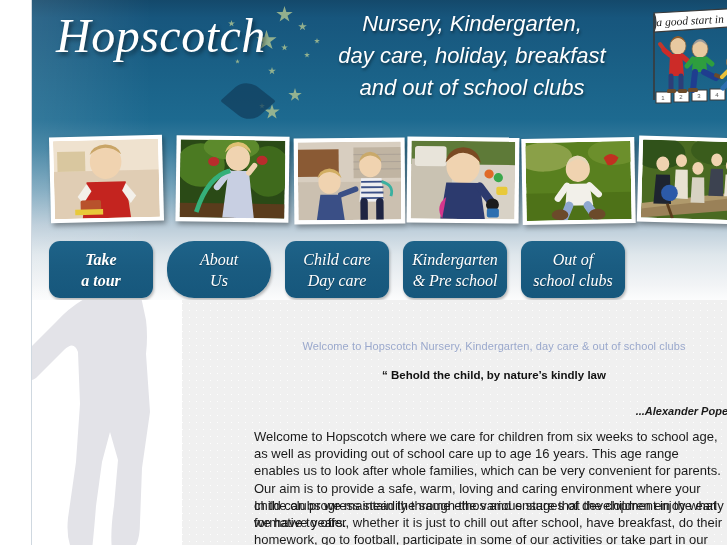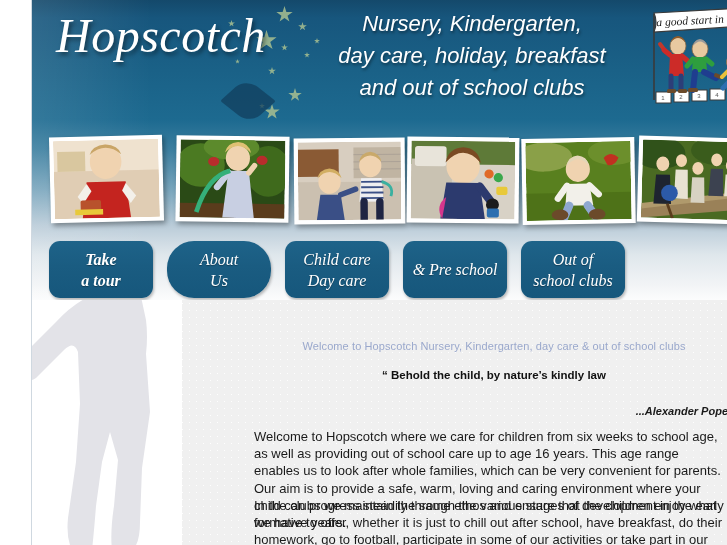--- a/index.html
+++ b/index.html
@@ -465,20 +465,21 @@
     </div>
     <div class="navbtn" style="left:135px;border-radius:27px;">
       <span>About</span>
       <span>Us</span>
     </div>
     <div class="navbtn" style="left:253px;">
       <span>Child care</span>
       <span>Day care</span>
     </div>
     <div class="navbtn" style="left:371px;">
+      <span>Kindergarten</span>
       <span>&amp; Pre school</span>
     </div>
     <div class="navbtn" style="left:489px;">
       <span>Out of</span>
       <span>school clubs</span>
     </div>
   </div>
 
   <div class="content">
     <div class="white-panel"></div>

